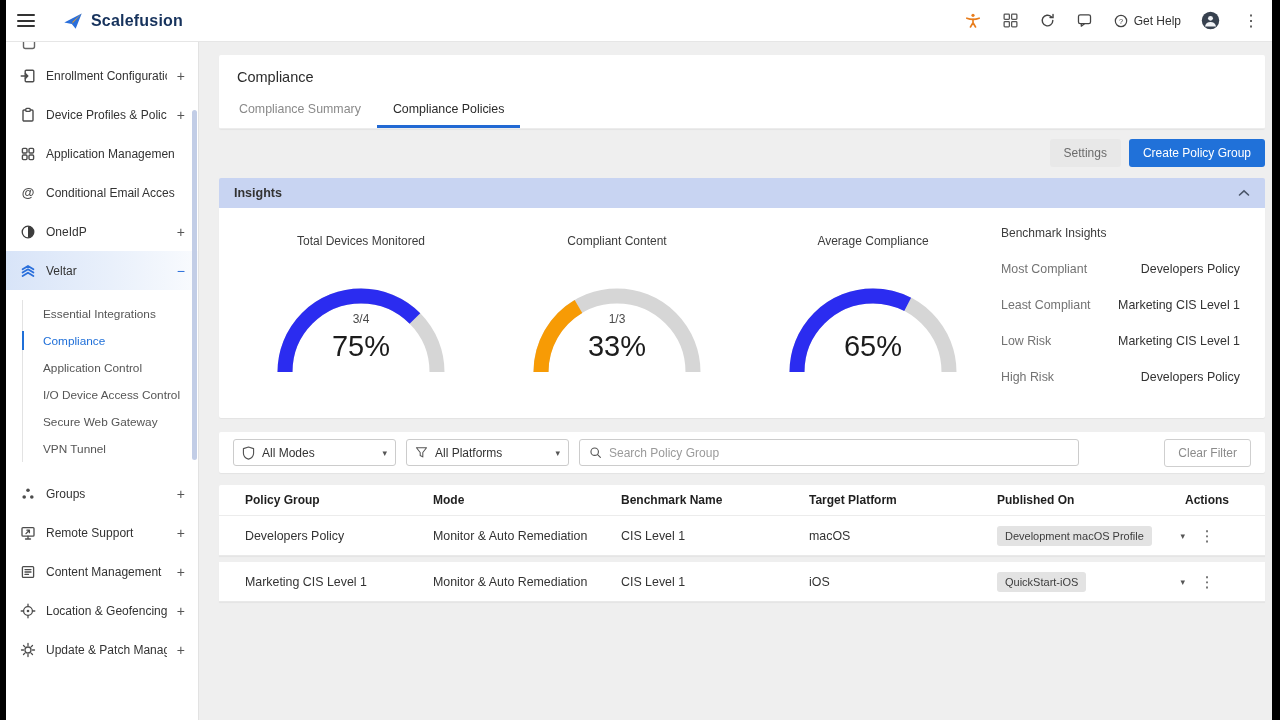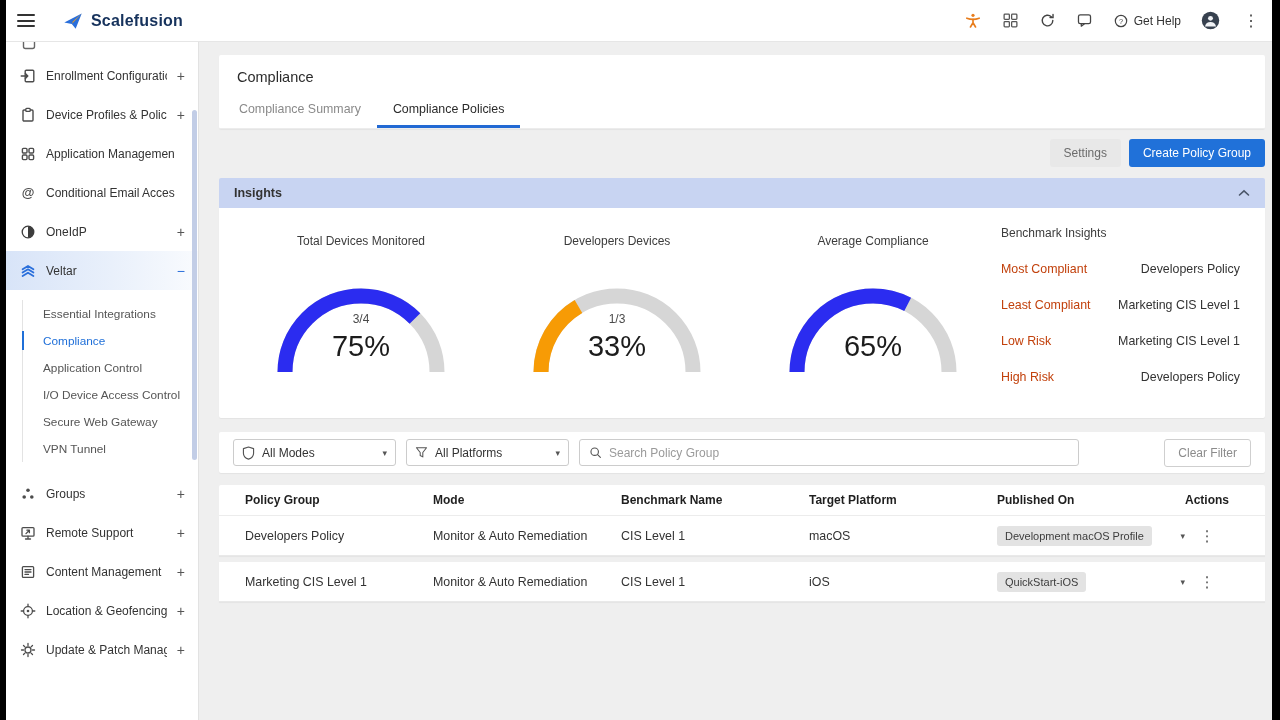--- a/index.html
+++ b/index.html
@@ -61,21 +61,21 @@
   .summary-body { background:#fff; display:grid; grid-template-columns:256px 256px 256px 1fr; padding:0 0 34px 14px; border-radius:0 0 2px 2px; box-shadow:0 1px 1px rgba(0,0,0,.05); }
   .metric { text-align:center; }
   .metric-h { margin-top:26px; font-size:12px; color:#3c3c3c; }
   .gauge-wrap { position:relative; width:180px; height:100px; margin:28px auto 0; }
   .gauge-fraction { position:absolute; top:36px; left:0; right:0; text-align:center; font-size:12px; color:#4a4a4a; }
   .gauge-percent { position:absolute; top:54px; left:0; right:0; text-align:center; font-size:29px; color:#1c1c1c; }
   .insights { padding:18px 25px 0 0; }
   .insights-h { font-size:12px; color:#3c3c3c; }
   .insight-row { display:flex; justify-content:space-between; margin-top:22px; font-size:12.4px; }
   .insight-row:first-of-type { margin-top:26px; }
-  .insight-label { color:#c2410c; }
+  .insight-label { color:#737373; }
   .insight-value { color:#333; }
 
   
   .filter-card { margin-top:14px; height:41px; display:flex; align-items:center; padding:0 14px; gap:10px; }
   .select { width:163px; height:27px; border:1px solid #ccc; border-radius:3px; display:flex; align-items:center; gap:7px; padding:0 8px; font-size:12px; color:#333; background:#fff; cursor:pointer; }
   .select .caret, .chip-caret { margin-left:auto; font-size:9px; color:#555; }
   .search-box { width:500px; height:27px; border:1px solid #ccc; border-radius:3px; display:flex; align-items:center; gap:7px; padding:0 9px; background:#fff; }
   .search-box input { border:none; outline:none; flex:1; font-size:12px; color:#333; font-family:inherit; background:transparent; }
   .search-box input::placeholder { color:#9a9a9a; }
   .clear-btn { margin-left:auto; background:#fff; border:1px solid #cfcfcf; color:#8b8b8b; font-size:12px; padding:6px 13px; border-radius:3px; cursor:pointer; }
@@ -347,21 +347,21 @@
             <svg class="gauge" viewBox="0 0 180 100" width="180" height="100">
               <path class="gauge-track" d="M 14 96 A 76 76 0 0 1 166 96" fill="none" stroke="#d6d6d6" stroke-width="15"></path>
               <path class="gauge-fill" d="M 14 96 A 76 76 0 0 1 166 96" fill="none" stroke-width="15" stroke="#2b2cf0" stroke-dasharray="179.0707812546182 238.76104167282426"></path>
             </svg>
             <div class="gauge-fraction">3/4</div>
             <div class="gauge-percent">75%</div>
           </div>
         </div>
 
         <div class="metric">
-          <div class="metric-h">Developers Devices</div>
+          <div class="metric-h">Compliant Content</div>
           <div class="gauge-wrap">
             <svg class="gauge" viewBox="0 0 180 100" width="180" height="100">
               <path class="gauge-track" d="M 14 96 A 76 76 0 0 1 166 96" fill="none" stroke="#d6d6d6" stroke-width="15"></path>
               <path class="gauge-fill" d="M 14 96 A 76 76 0 0 1 166 96" fill="none" stroke-width="15" stroke="#f79b05" stroke-dasharray="78.79114375203201 238.76104167282426"></path>
             </svg>
             <div class="gauge-fraction">1/3</div>
             <div class="gauge-percent">33%</div>
           </div>
         </div>
 

